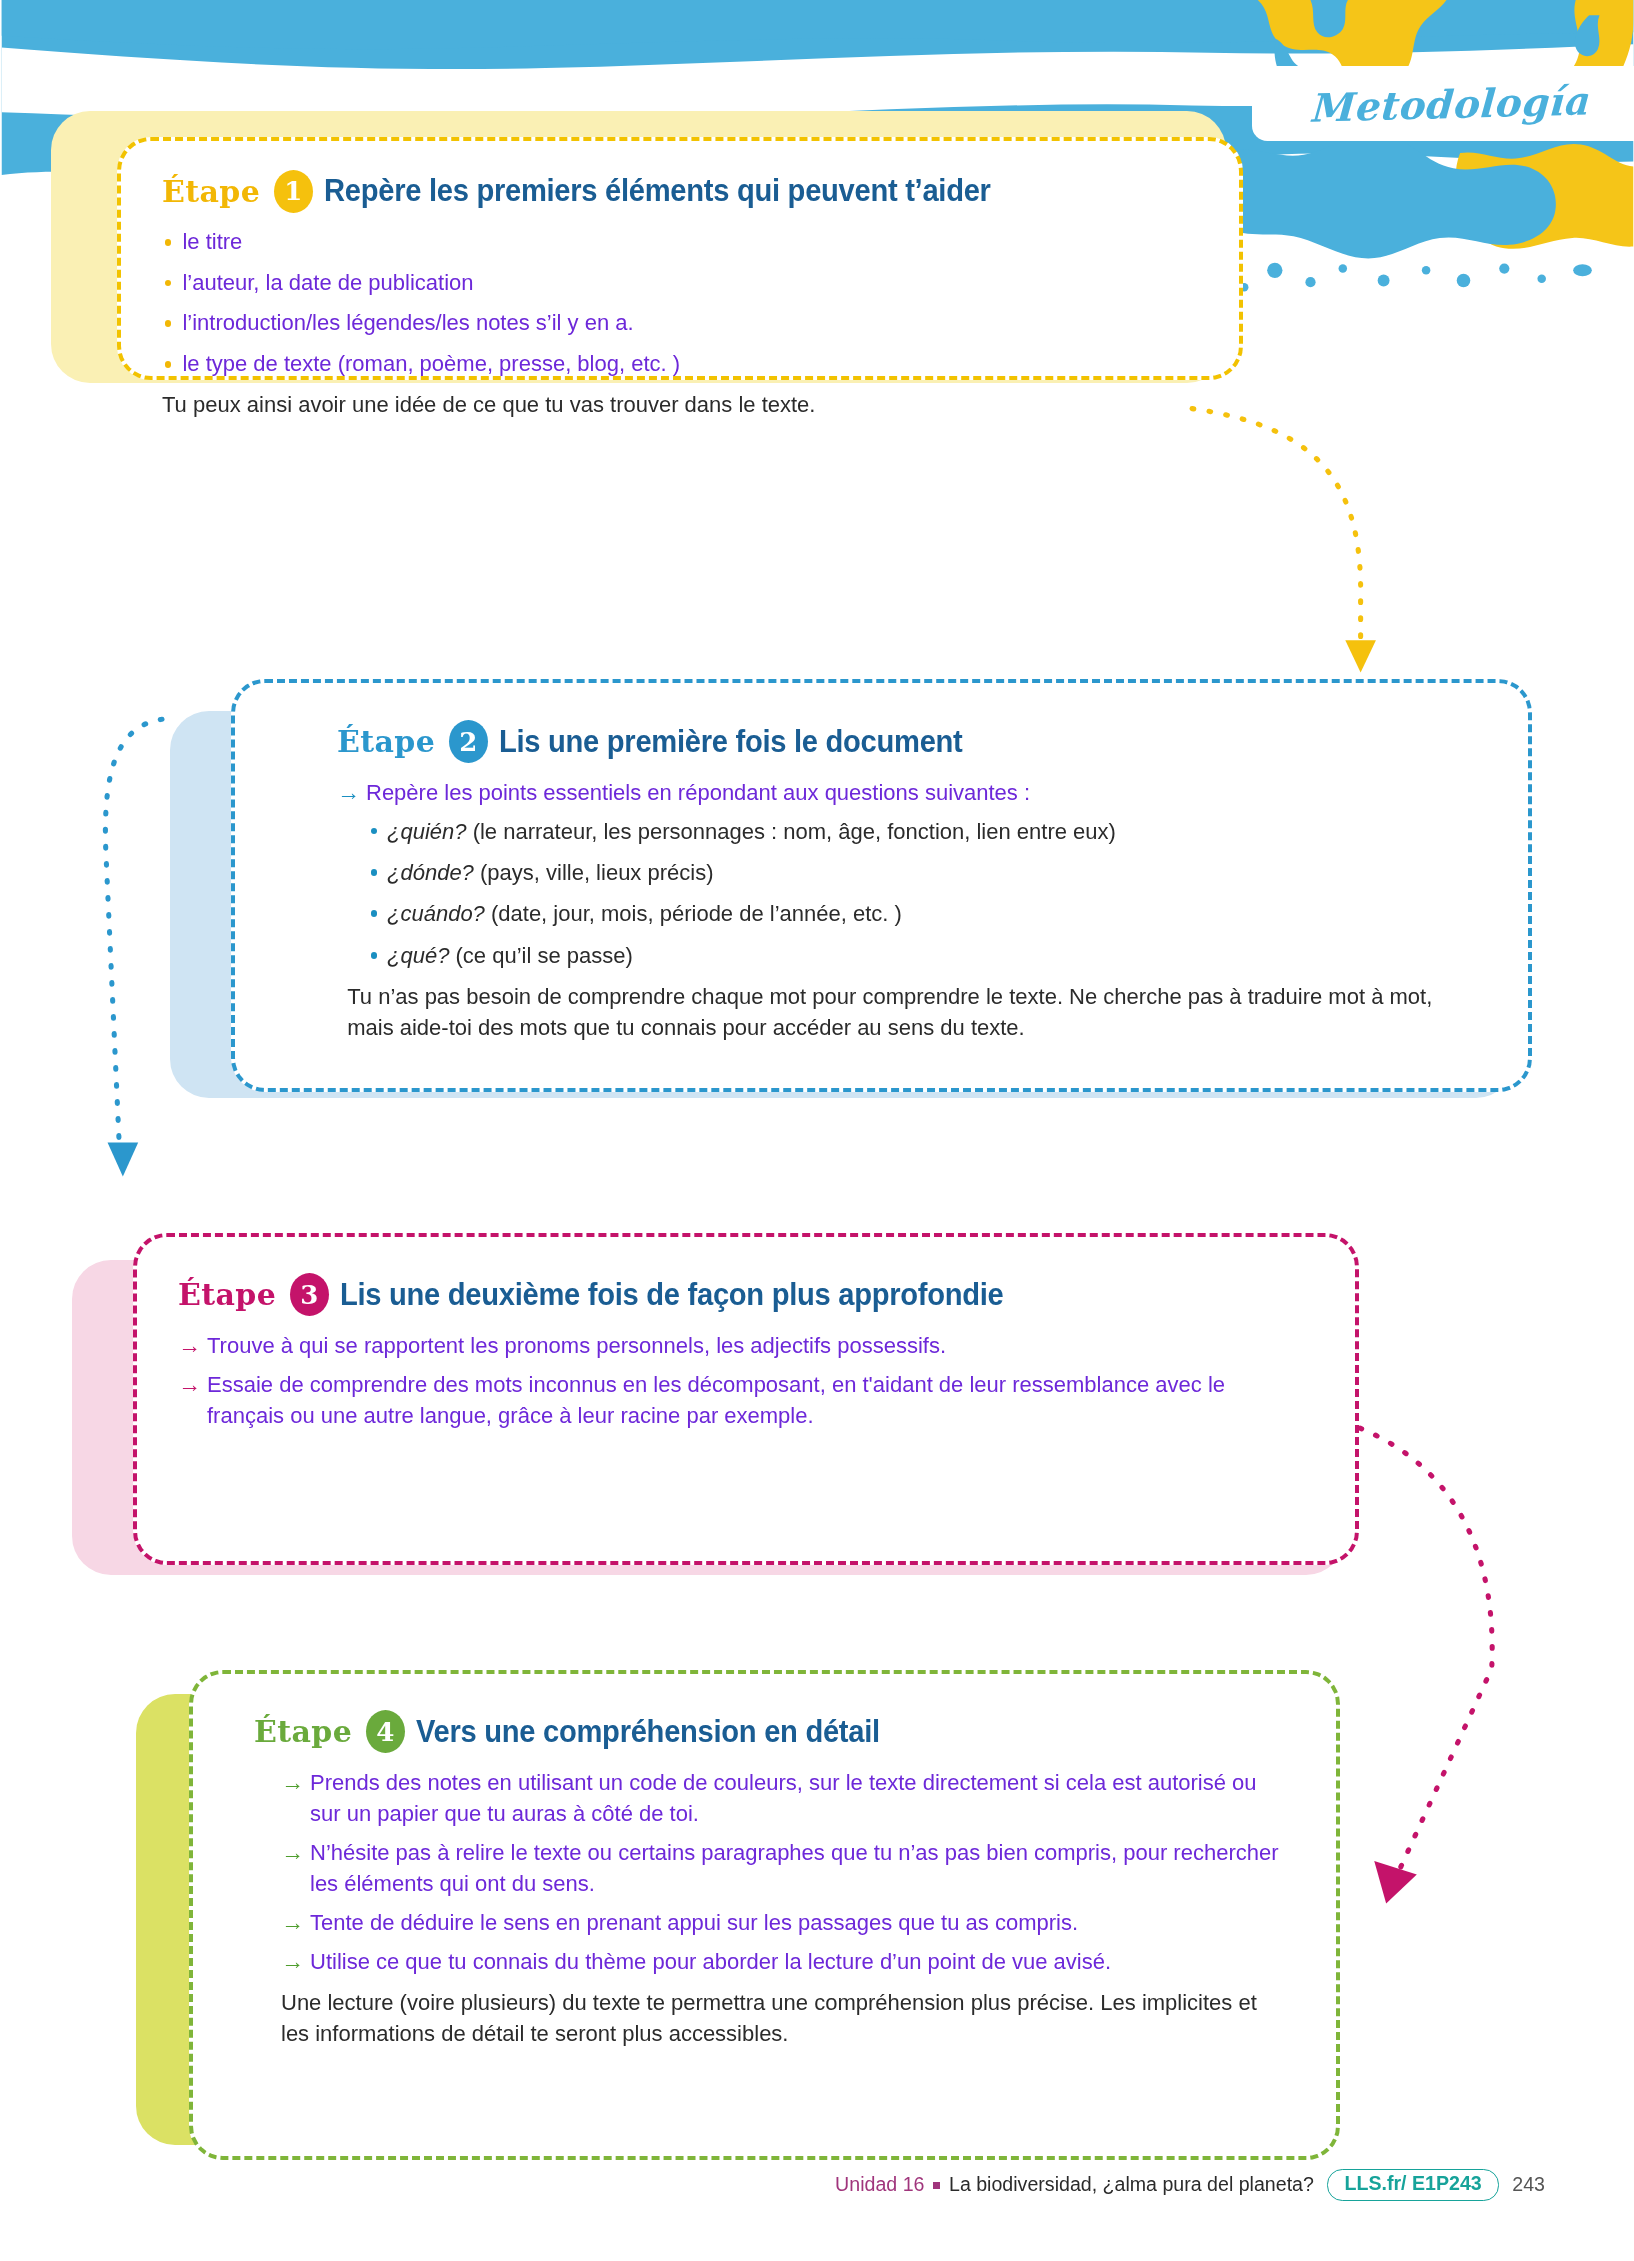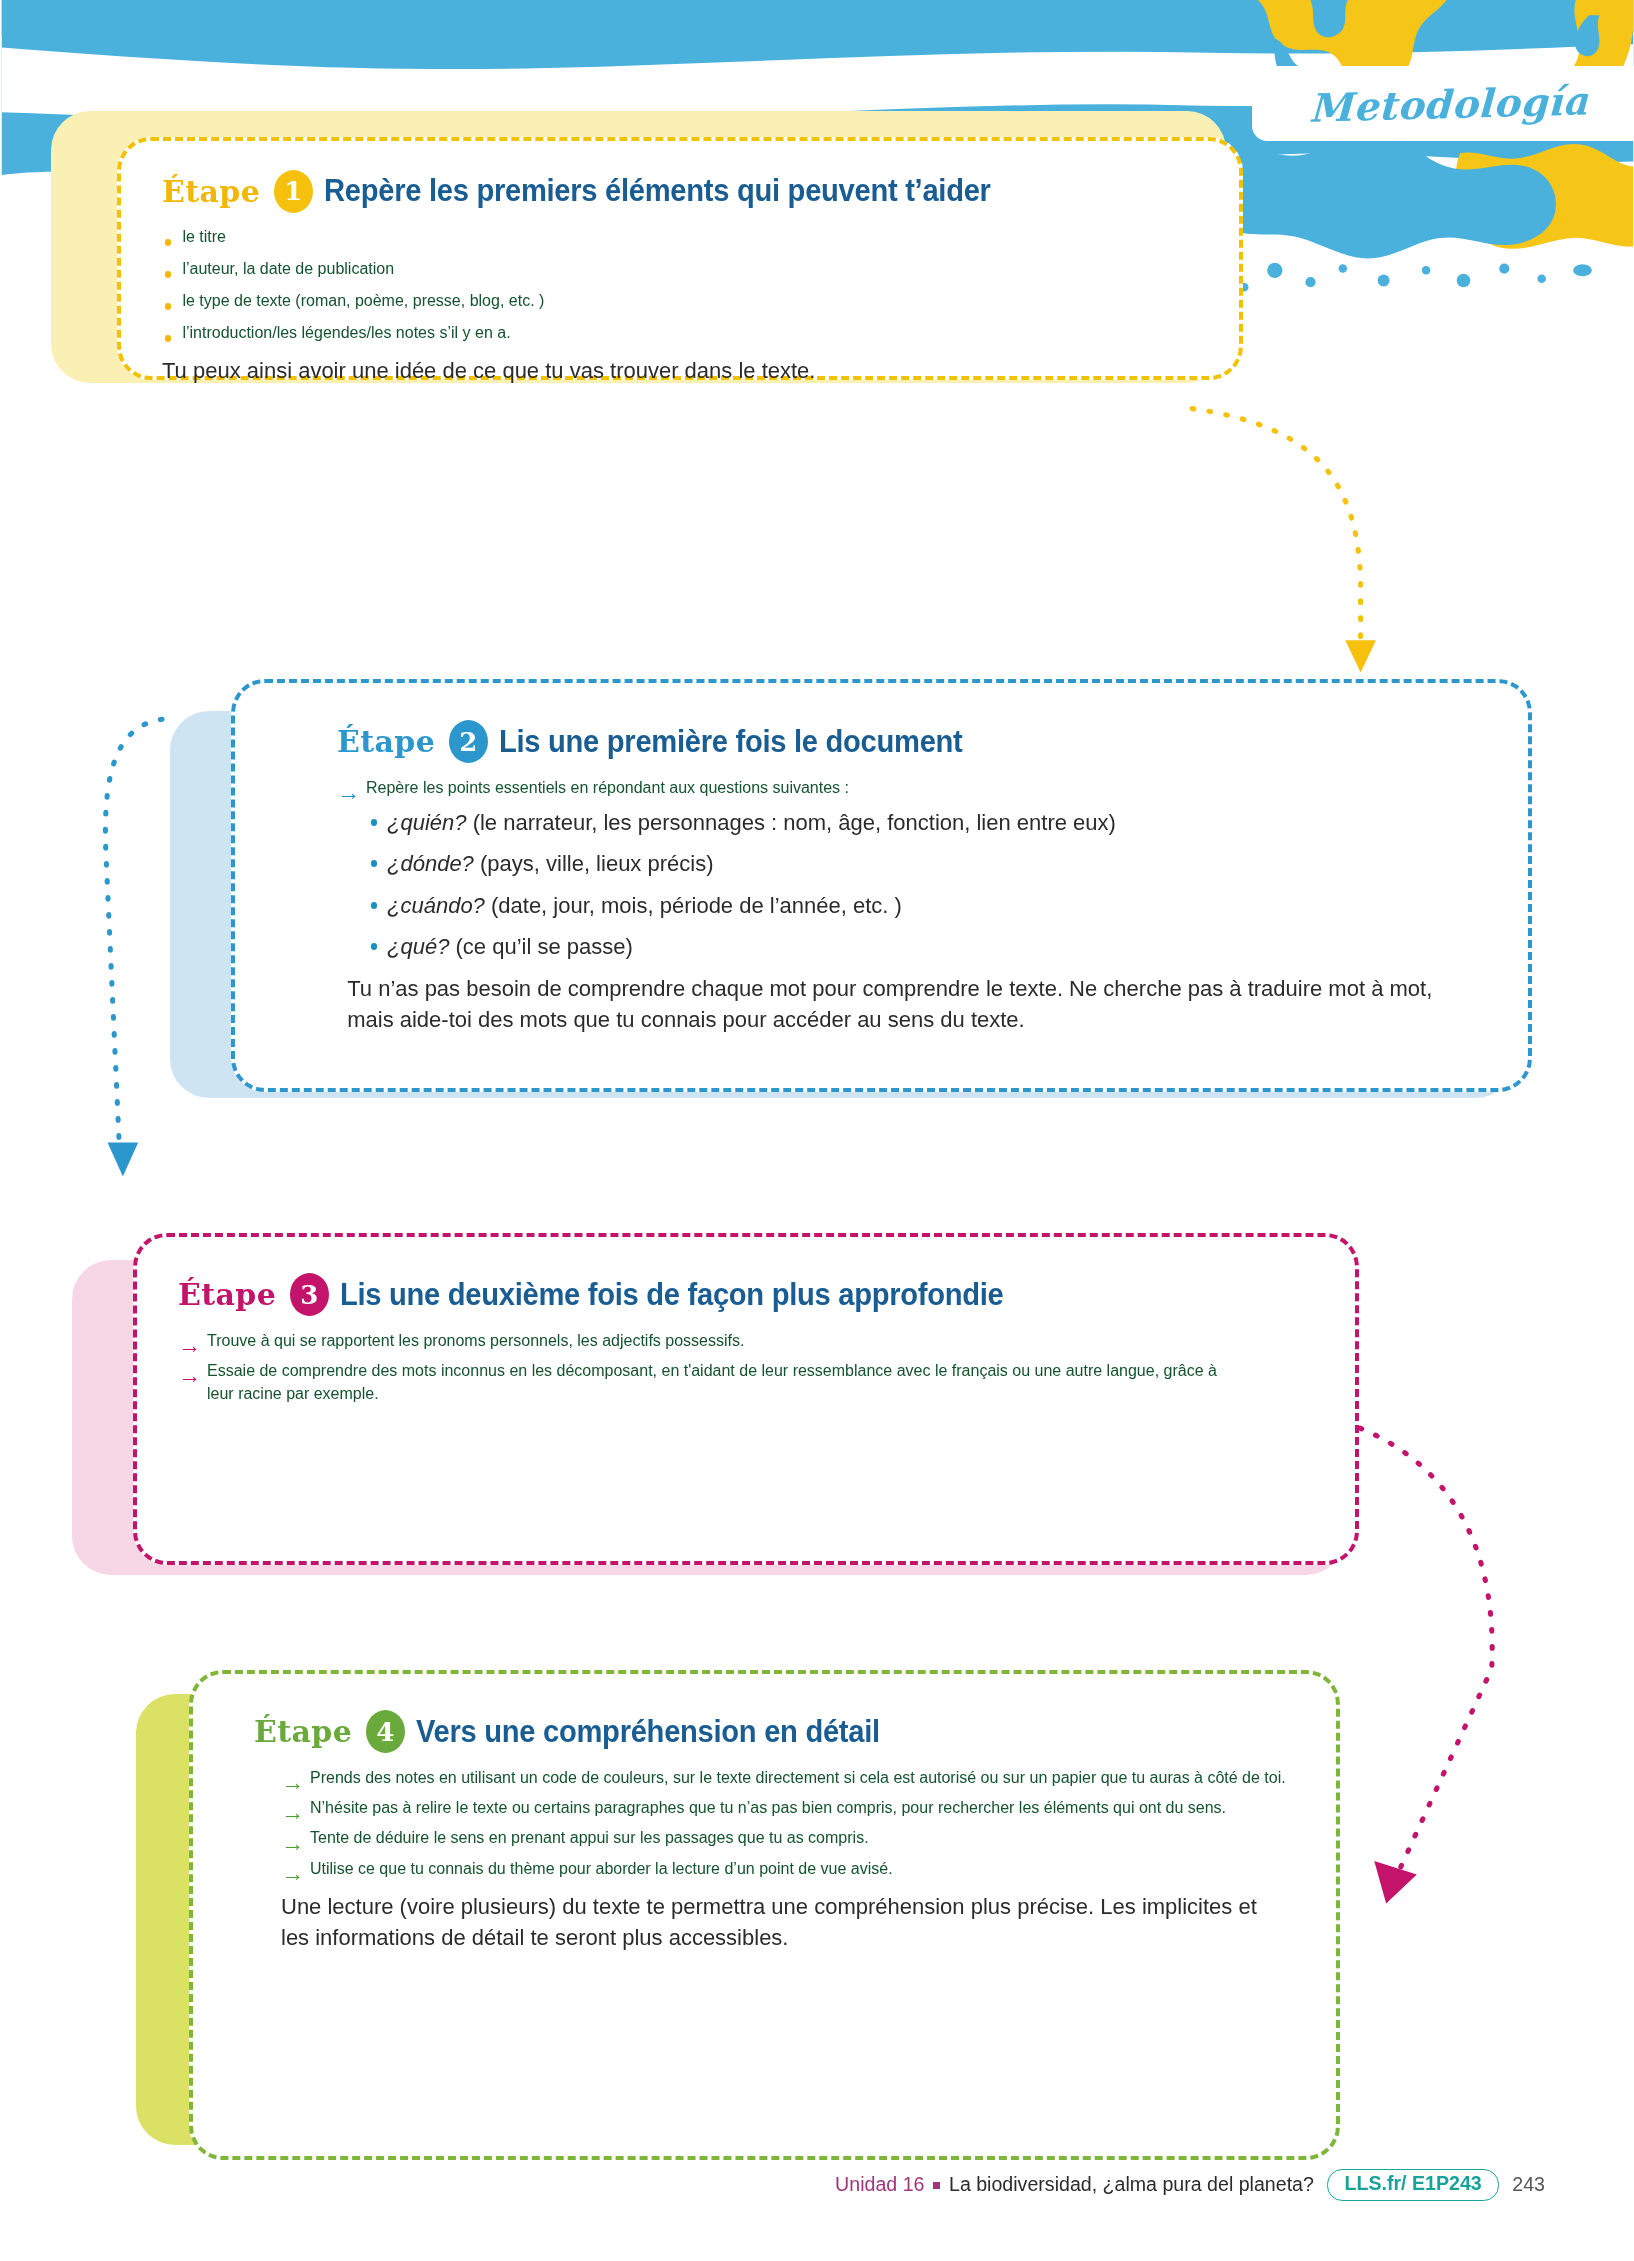--- a/index.html
+++ b/index.html
@@ -118,23 +118,23 @@
   }
 
   
   ul.dotlist, ul.arrowlist {
     list-style: none;
     margin: 0;
     padding: 0;
   }
   ul.dotlist > li, ul.arrowlist > li {
     position: relative;
-    font-size: 16px;
+    font-size: 22px;
     line-height: 1.42;
-    color: #14532d;
+    color: #6d28d9;
     margin-bottom: 9.4px;
   }
   ul.dotlist > li {
     padding-left: 20.4px;
   }
   ul.dotlist > li::before {
     content: "";
     position: absolute;
     left: 2.6px;
     top: 12.8px;
@@ -366,22 +366,22 @@
     <div class="card-main">
       <div class="card-inner">
         <div class="step-head">
           <span class="step-word">Étape</span>
           <span class="step-badge">1</span>
           <span class="step-title">Repère les premiers éléments qui peuvent t’aider</span>
         </div>
         <ul class="dotlist">
           <li>le titre</li>
           <li>l’auteur, la date de publication</li>
+          <li>l’introduction/les légendes/les notes s’il y en a.</li>
           <li>le type de texte (roman, poème, presse, blog, etc. )</li>
-          <li>l’introduction/les légendes/les notes s’il y en a.</li>
         </ul>
         <p class="note">Tu peux ainsi avoir une idée de ce que tu vas trouver dans le texte.</p>
       </div>
     </div>
   </div>
 
   <div class="step-card" id="step2">
     <div class="card-shadowpanel"></div>
     <div class="card-main">
       <div class="card-inner" style="padding-left:102px;padding-top:37px;">

